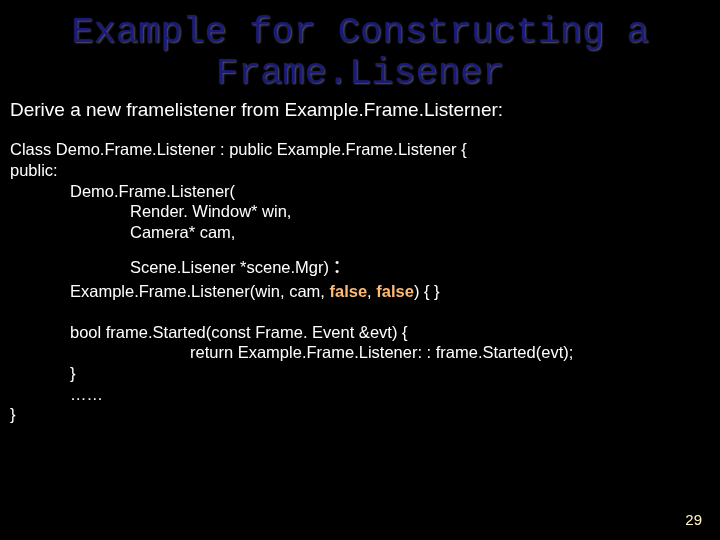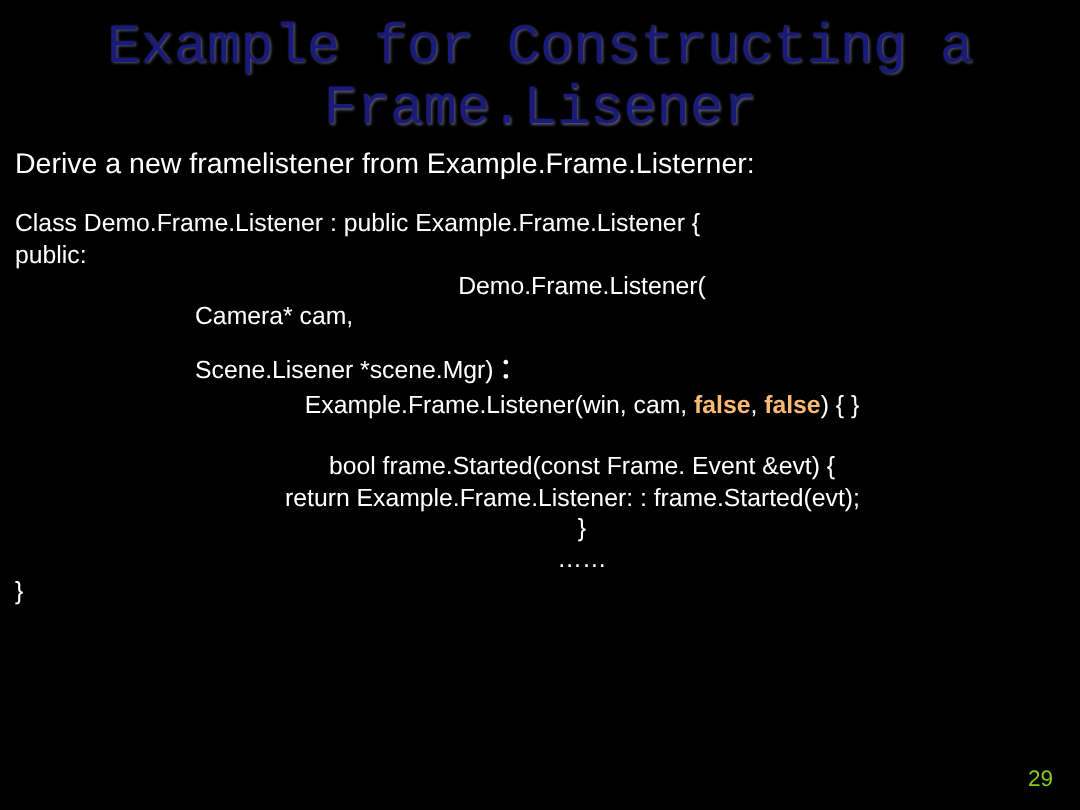--- a/index.html
+++ b/index.html
@@ -27,55 +27,56 @@
     color: #ffffff;
     font-size: 19px;
     margin: 6px 0 0 10px;
   }
   .code {
     color: #ffffff;
     font-size: 16.5px;
     margin: 18px 14px 0 10px;
     line-height: 1.25;
   }
-  .indent1 { margin-left: 60px; text-align: center; }
+  .indent1 { margin-left: 60px; }
   .indent2 { margin-left: 120px; }
   .indent3 { margin-left: 180px; }
   .colon-big {
     font-family: "Times New Roman", Times, serif;
     font-size: 26px;
     vertical-align: baseline;
   }
   .false {
     color: #fdba74;
     font-weight: bold;
   }
   .pagenum {
     position: absolute;
     bottom: 12px;
     right: 18px;
-    color: #84cc16;
+    color: #fef9c3;
     font-size: 15px;
   }
   .block { margin-top: 6px; }
 </style>
 </head>
 <body>
 
 <div class="title">
   <span>Example for Constructing a</span><br>
   <span>Frame.Lisener</span>
 </div>
 
 <div class="subtitle">Derive a new framelistener from Example.Frame.Listerner:</div>
 
 <div class="code">
   <div>Class Demo.Frame.Listener : public Example.Frame.Listener {</div>
   <div>public:</div>
   <div class="indent1">Demo.Frame.Listener(</div>
+  <div class="indent2">Render. Window* win,</div>
   <div class="indent2">Camera* cam,</div>
   <div class="block"></div>
   <div class="indent2">
     <span>Scene.Lisener *scene.Mgr)  </span><span class="colon-big">:</span>
   </div>
   <div class="indent1">
     <span>Example.Frame.Listener(win, cam, </span><span class="false">false</span><span>, </span><span class="false">false</span><span>) { }</span>
   </div>
   <div class="block" style="margin-top:20px"></div>
   <div class="indent1">bool frame.Started(const Frame. Event &amp;evt) {</div>

